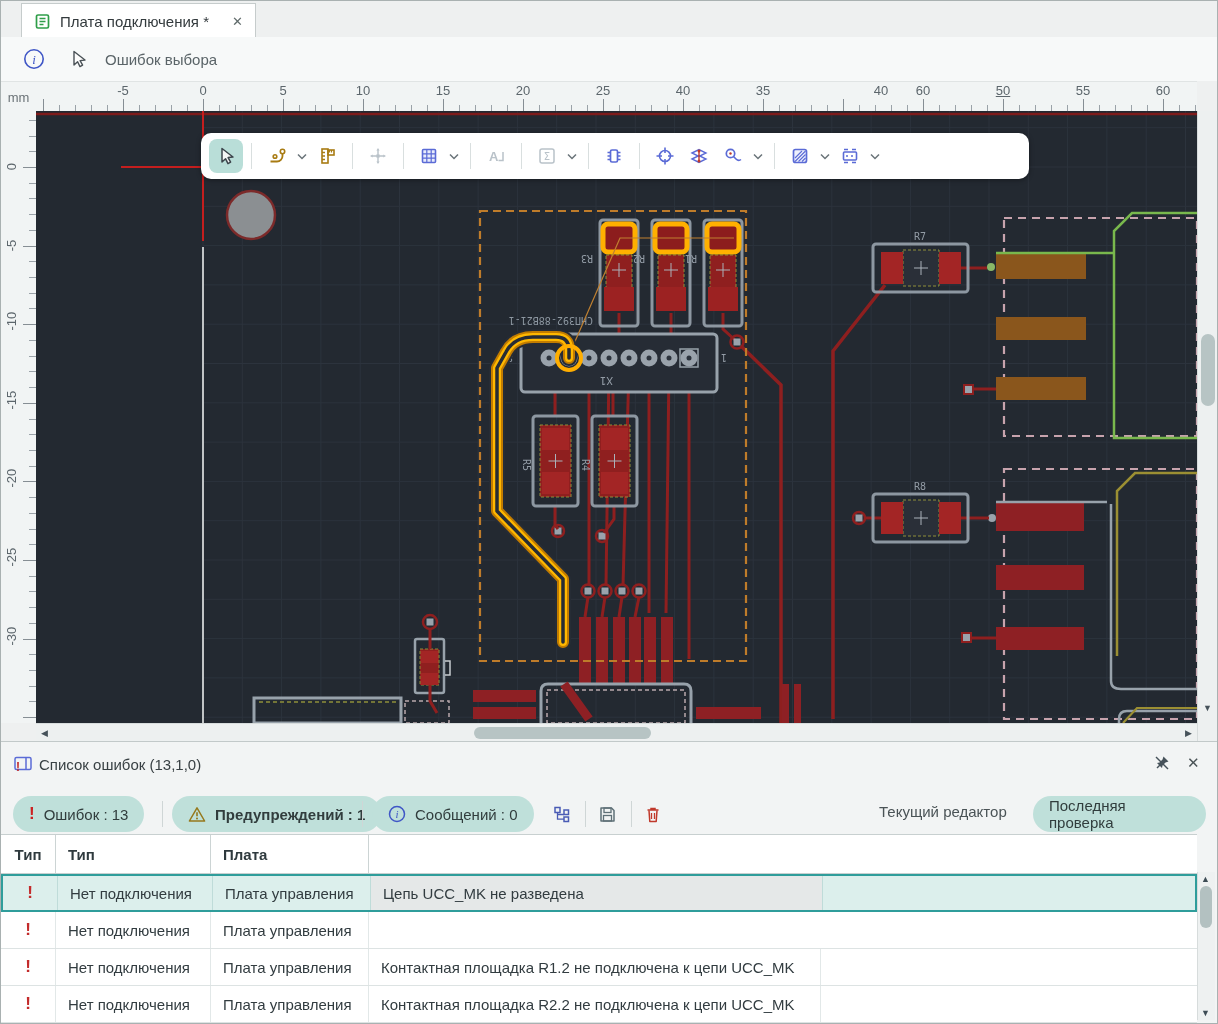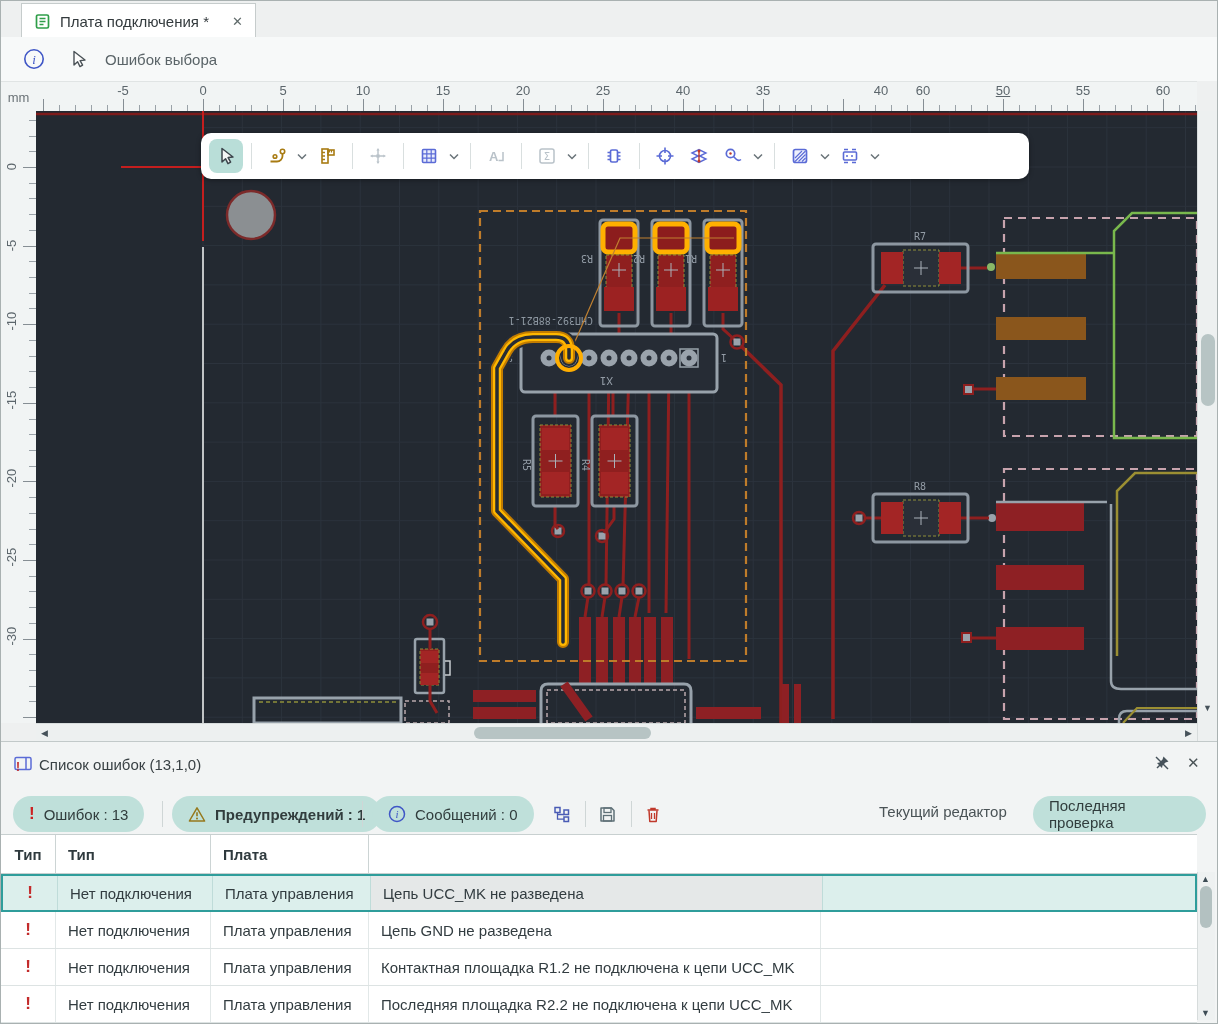--- a/index.html
+++ b/index.html
@@ -729,35 +729,34 @@
         <div class="td sev" style="width:55px;">!</div>
         <div class="td" style="width:155px;">Нет подключения</div>
         <div class="td" style="width:158px;">Плата управления</div>
         <div class="td desccell" style="width:452px;">Цепь UCC_MK не разведена</div>
         <div class="td" style="flex:1;border-right:none;"></div>
       </div>
       <div class="trow">
         <div class="td sev" style="width:55px;">!</div>
         <div class="td" style="width:155px;">Нет подключения</div>
         <div class="td" style="width:158px;">Плата управления</div>
-        <div class="td" style="width:452px;">Цепь GND не разведена</div>
         <div class="td" style="flex:1;border-right:none;"></div>
       </div>
       <div class="trow">
         <div class="td sev" style="width:55px;">!</div>
         <div class="td" style="width:155px;">Нет подключения</div>
         <div class="td" style="width:158px;">Плата управления</div>
         <div class="td" style="width:452px;">Контактная площадка R1.2 не подключена к цепи UCC_MK</div>
         <div class="td" style="flex:1;border-right:none;"></div>
       </div>
       <div class="trow">
         <div class="td sev" style="width:55px;">!</div>
         <div class="td" style="width:155px;">Нет подключения</div>
         <div class="td" style="width:158px;">Плата управления</div>
-        <div class="td" style="width:452px;">Последняя площадка R2.2 не подключена к цепи UCC_MK</div>
+        <div class="td" style="width:452px;">Контактная площадка R2.2 не подключена к цепи UCC_MK</div>
         <div class="td" style="flex:1;border-right:none;"></div>
       </div>
     </div>
 
     <div class="tscroll">
       <span class="tarrow" style="top:2px;">▲</span>
       <div class="tthumb"></div>
       <span class="tarrow" style="bottom:2px;">▼</span>
     </div>
   </div>

